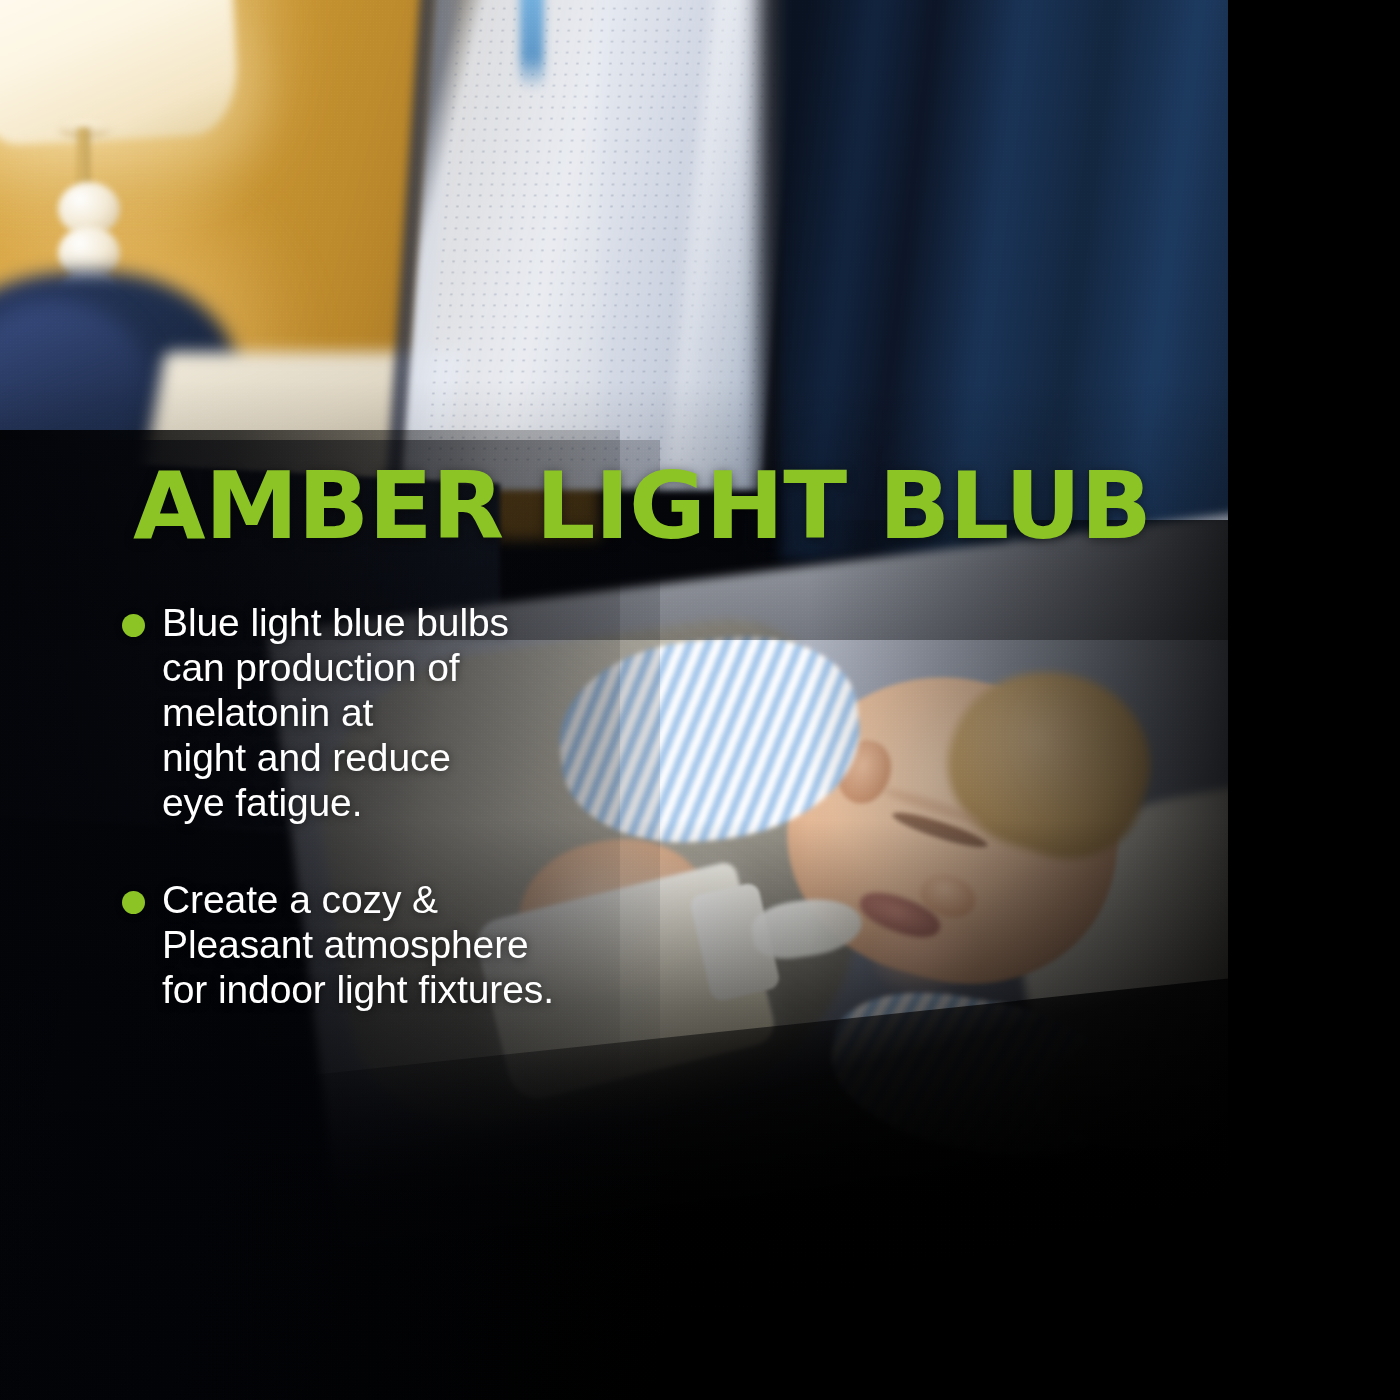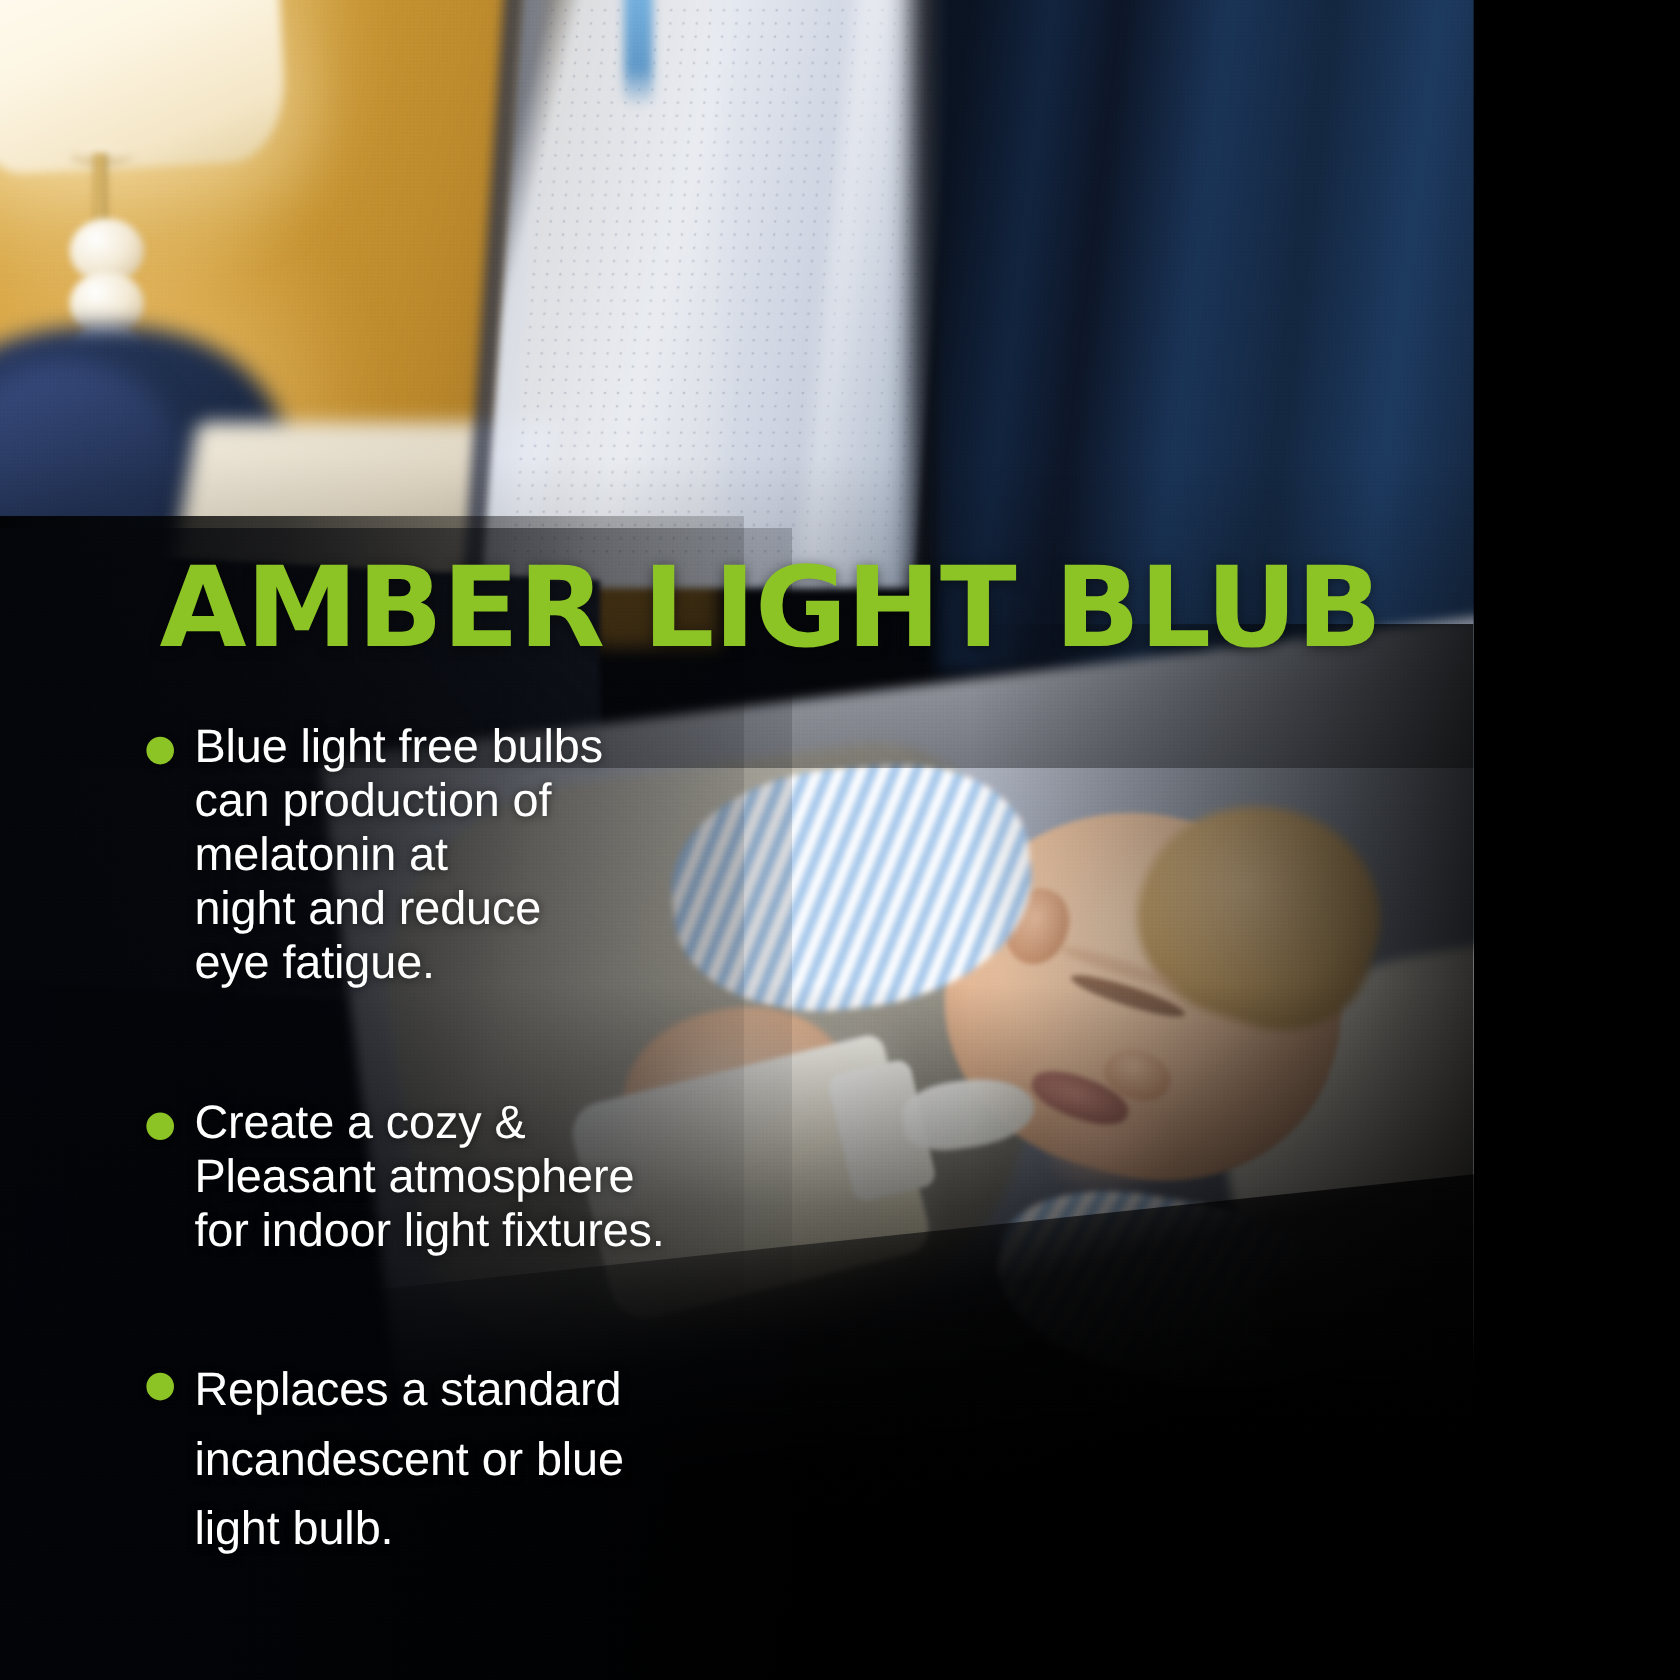--- a/index.html
+++ b/index.html
@@ -382,21 +382,21 @@
     font-family:"Liberation Sans","DejaVu Sans",sans-serif;
     font-weight:400;
     font-size:39px;
     line-height:45px;
     letter-spacing:-.1px;
     white-space:pre-line;
     text-shadow:0 1px 8px rgba(0,0,0,.62);
   }
 
   #bullet-1{ margin-top:0; }
-  #bullet-2{ margin-top:88px; }
+  #bullet-2{ margin-top:52px; }
   #bullet-3{ margin-top:82px; }
   #bullet-3 p{ line-height:58px; }
 </style>
 </head>
 <body>
 
 <div id="poster">
 
   <div class="photo">
     <div class="wall-amber"></div>
@@ -453,36 +453,30 @@
   </div>
 
   <div class="content">
 
     <h1 class="title">AMBER LIGHT BLUB</h1>
 
     <div class="bullets">
 
       <div class="bullet" id="bullet-1">
         <span class="dot"></span>
-        <p>Blue light free bulbs
+        <p>Blue light blue bulbs
 can production of
 melatonin at
 night and reduce
 eye fatigue.</p>
       </div>
 
       <div class="bullet" id="bullet-2">
         <span class="dot"></span>
         <p>Create a cozy &amp;
 Pleasant atmosphere
 for indoor light fixtures.</p>
       </div>
 
-      <div class="bullet" id="bullet-3">
-        <span class="dot"></span>
-        <p>Replaces a standard
-incandescent or blue
-light bulb.</p>
-      </div>
 
     </div>
   </div>
 </div>
 
 </body></html>

